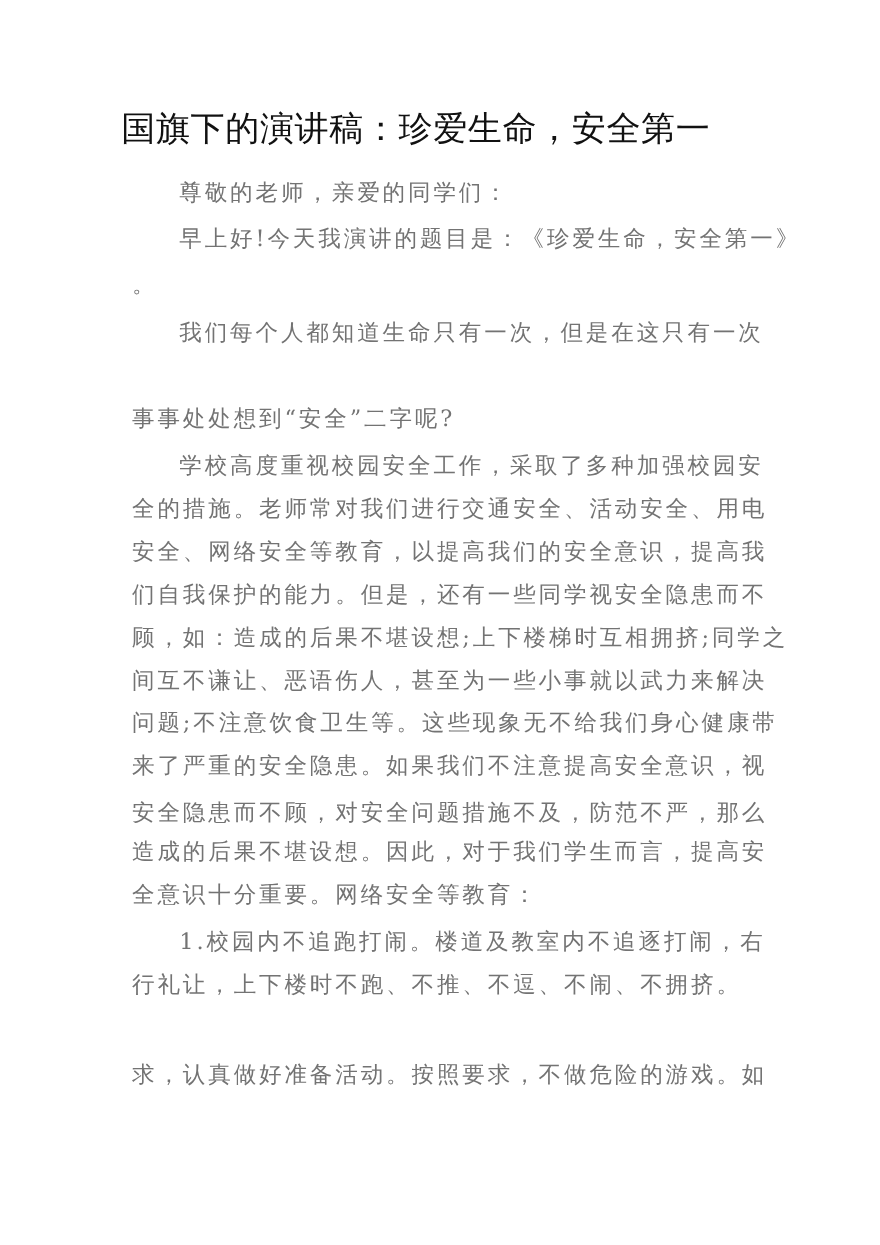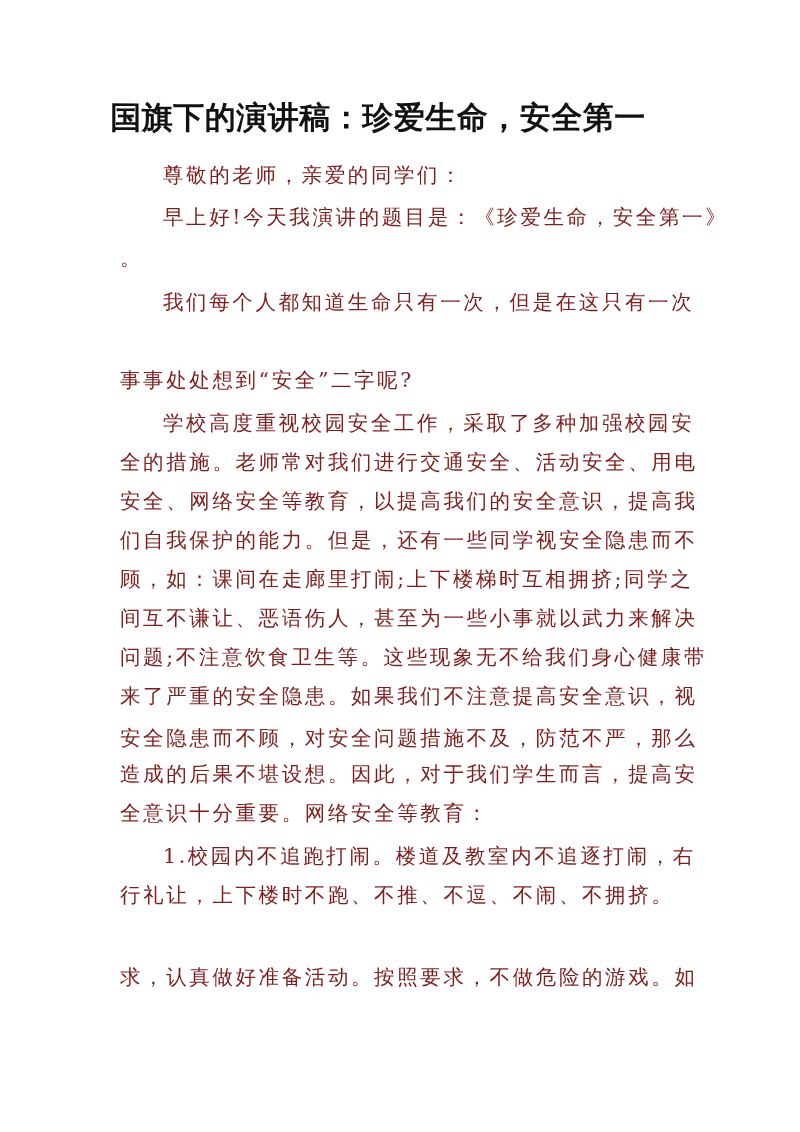--- a/index.html
+++ b/index.html
@@ -22,35 +22,35 @@
       height: 1132px;
       background: #ffffff;
     }
     .title {
       position: absolute;
       left: 0;
       top: 97px;
       width: 756px;
       text-align: center;
       font-family: "DejaVu Sans", "Liberation Sans", sans-serif;
-      font-weight: bold;
+      font-weight: normal;
       font-size: 31px;
       line-height: 40px;
       letter-spacing: 0.5px;
       color: #111111;
       white-space: nowrap;
     }
     .line {
       position: absolute;
       left: 120px;
       font-size: 20.5px;
       line-height: 28px;
       letter-spacing: 2.6px;
       white-space: nowrap;
-      color: #7f1d1d;
+      color: #737373;
     }
     .line.indent {
       left: 163px;
     }
   </style>
 </head>
 <body>
 
 <div class="page">
   <div class="title">国旗下的演讲稿：珍爱生命，安全第一</div>
@@ -59,21 +59,21 @@
   <div class="line indent" style="top:203px">早上好!今天我演讲的题目是：《珍爱生命，安全第一》</div>
   <div class="line" style="top:244px">。</div>
 
   <div class="line indent" style="top:288px">我们每个人都知道生命只有一次，但是在这只有一次</div>
   <div class="line" style="top:366px">事事处处想到“安全”二字呢?</div>
 
   <div class="line indent" style="top:409px">学校高度重视校园安全工作，采取了多种加强校园安</div>
   <div class="line" style="top:448px">全的措施。老师常对我们进行交通安全、活动安全、用电</div>
   <div class="line" style="top:487px">安全、网络安全等教育，以提高我们的安全意识，提高我</div>
   <div class="line" style="top:526px">们自我保护的能力。但是，还有一些同学视安全隐患而不</div>
-  <div class="line" style="top:565px">顾，如：课间在走廊里打闹;上下楼梯时互相拥挤;同学之</div>
+  <div class="line" style="top:565px">顾，如：造成的后果不堪设想;上下楼梯时互相拥挤;同学之</div>
   <div class="line" style="top:604px">间互不谦让、恶语伤人，甚至为一些小事就以武力来解决</div>
   <div class="line" style="top:682px">来了严重的安全隐患。如果我们不注意提高安全意识，视</div>
   <div class="line" style="top:643px">问题;不注意饮食卫生等。这些现象无不给我们身心健康带</div>
   <div class="line" style="top:724px">安全隐患而不顾，对安全问题措施不及，防范不严，那么</div>
   <div class="line" style="top:760px">造成的后果不堪设想。因此，对于我们学生而言，提高安</div>
   <div class="line" style="top:799px">全意识十分重要。网络安全等教育：</div>
 
   <div class="line indent" style="top:842px">1.校园内不追跑打闹。楼道及教室内不追逐打闹，右</div>
   <div class="line" style="top:881px">行礼让，上下楼时不跑、不推、不逗、不闹、不拥挤。</div>
 

